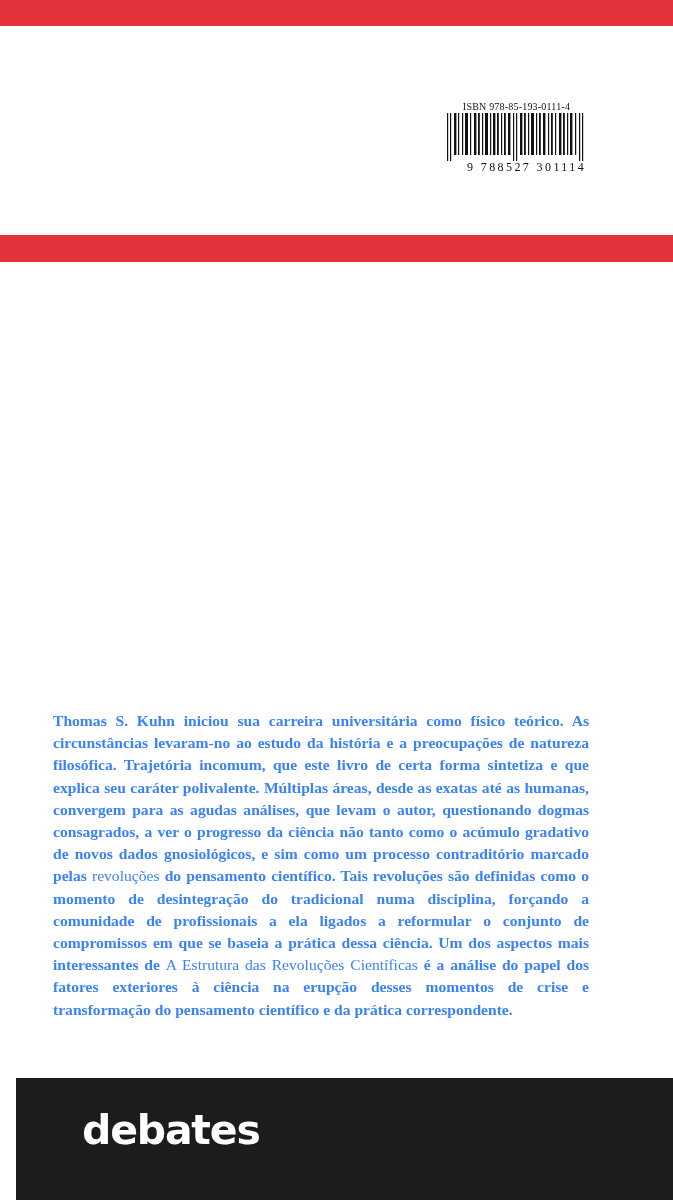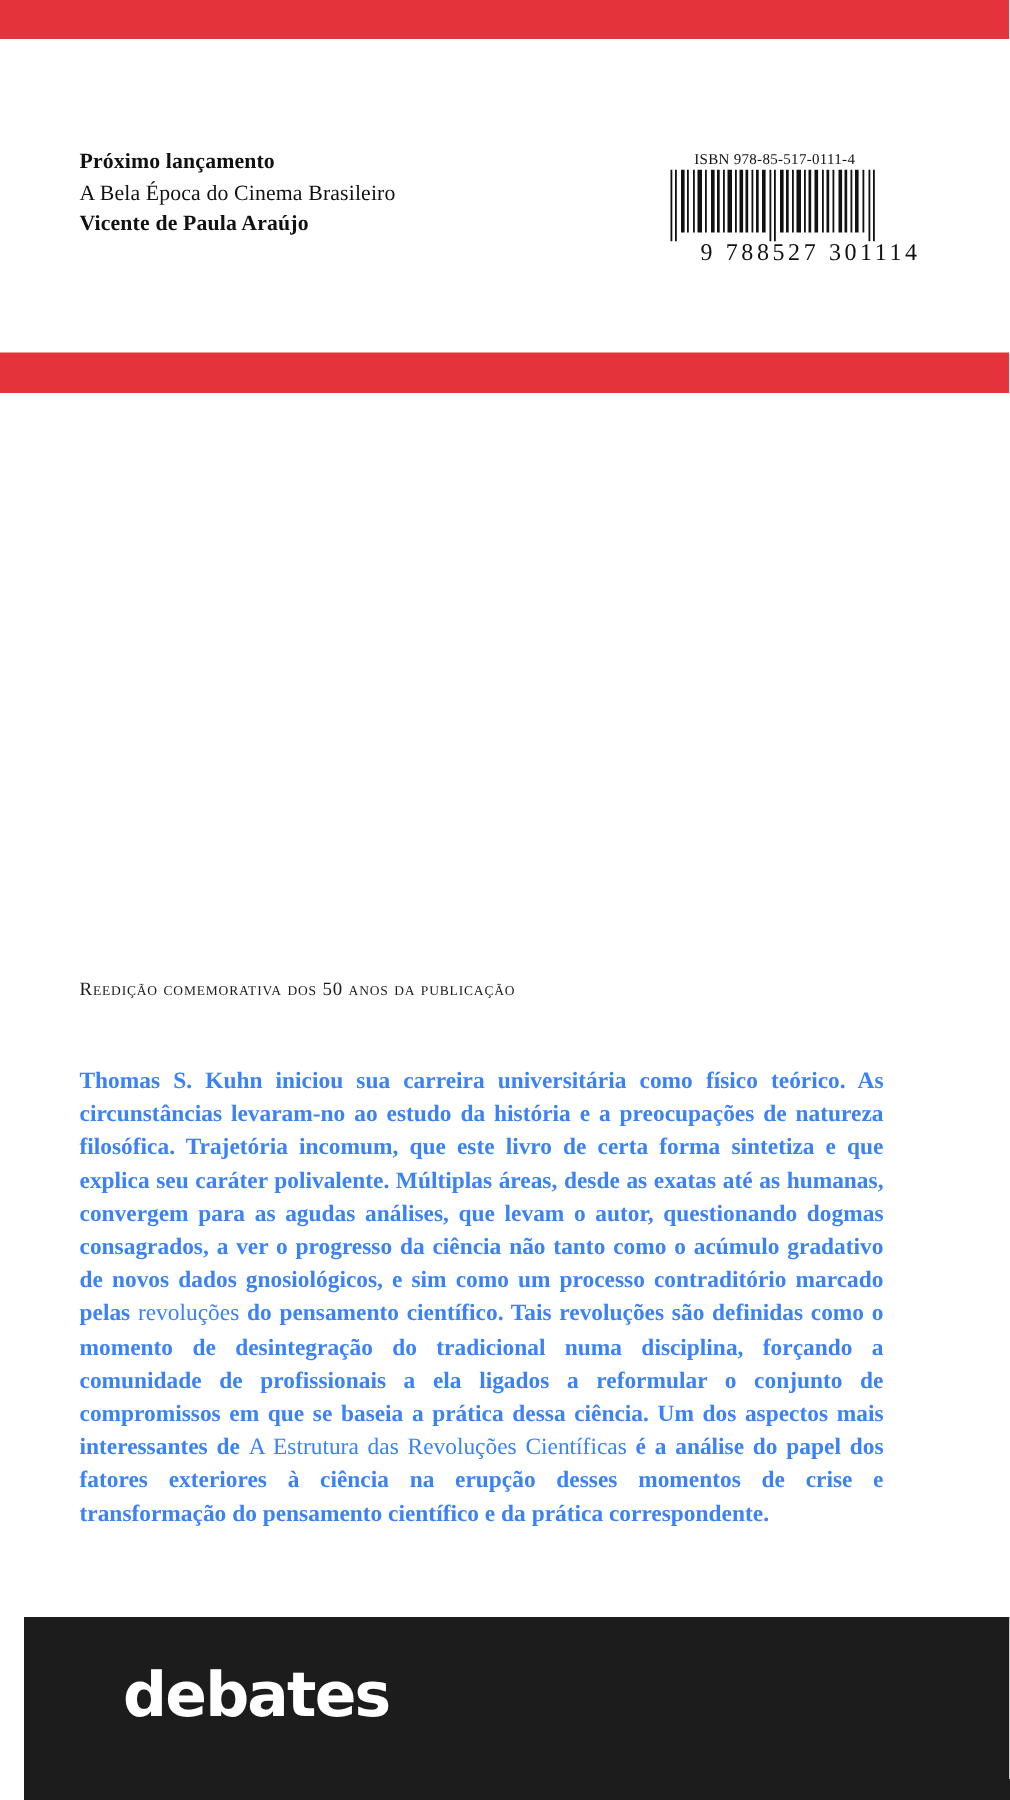--- a/index.html
+++ b/index.html
@@ -74,26 +74,26 @@
     margin-bottom: 1px;
     white-space: nowrap;
   }
   .barcode-bars {
     width: 145px;
     height: 48px;
     display: block;
   }
   .barcode-digits {
     font-family: "Liberation Serif", "DejaVu Serif", serif;
-    font-size: 16px;
+    font-size: 12px;
     letter-spacing: 2.4px;
     color: #111;
     margin-top: -1px;
     white-space: nowrap;
-    text-align: center;
+    text-align: left;
     padding-left: 2px;
     margin-left: 21px;
   }
 
   
   .smallcaps {
     position: absolute;
     left: 53px;
     top: 650px;
     width: 540px;
@@ -146,28 +146,23 @@
 </head>
 <body>
 
 <div class="page">
 
   <div class="band-red-top"></div>
   <div class="band-red-mid"></div>
 
   <div class="upper">
 
-    <div class="next-release">
-      <div class="nr-line nr-strong">Próximo lançamento</div>
-      <div class="nr-line nr-plain">A Bela Época do Cinema Brasileiro</div>
-      <div class="nr-line nr-strong">Vicente de Paula Araújo</div>
-    </div>
 
     <div class="barcode-block">
-      <div class="isbn-text">ISBN 978-85-517-0111-4</div>
+      <div class="isbn-text">ISBN 978-85-193-0111-4</div>
       <svg class="barcode-bars" viewBox="0 0 145 48" preserveAspectRatio="none">
         <rect x="0" y="0" width="145" height="48" fill="#ffffff"></rect>
         <g fill="#111111">
           <rect x="3" y="0" width="1.2" height="48"></rect>
           <rect x="6" y="0" width="1.2" height="48"></rect>
           <rect x="10" y="0" width="2.4" height="42"></rect>
           <rect x="14" y="0" width="1.2" height="42"></rect>
           <rect x="18" y="0" width="1.2" height="42"></rect>
           <rect x="21" y="0" width="3.0" height="42"></rect>
           <rect x="26" y="0" width="1.2" height="42"></rect>
@@ -201,21 +196,20 @@
           <rect x="135" y="0" width="1.2" height="48"></rect>
           <rect x="138" y="0" width="1.2" height="48"></rect>
         </g>
       </svg>
       <div class="barcode-digits">9 788527 301114</div>
     </div>
 
   </div>
 
   <div class="smallcaps">
-    <div>Reedição comemorativa dos 50 anos da publicação</div>
   </div>
 
   <div class="blurb"><span>Thomas S. Kuhn iniciou sua carreira universitária como físico teórico. As circunstâncias levaram-no ao estudo da história e a preocupações de natureza filosófica. Trajetória incomum, que este livro de certa forma sintetiza e que explica seu caráter polivalente. Múltiplas áreas, desde as exatas até as humanas, convergem para as agudas análises, que levam o autor, questionando dogmas consagrados, a ver o progresso da ciência não tanto como o acúmulo gradativo de novos dados gnosiológicos, e sim como um processo contraditório marcado pelas </span><span class="light">revoluções</span><span> do pensamento científico. Tais revoluções são definidas como o momento de desintegração do tradicional numa disciplina, forçando a comunidade de profissionais a ela ligados a reformular o conjunto de compromissos em que se baseia a prática dessa ciência. Um dos aspectos mais interessantes de </span><span class="light">A Estrutura das Revoluções Científicas</span><span> é a análise do papel dos fatores exteriores à ciência na erupção desses momentos de crise e transformação do pensamento científico e da prática correspondente.</span></div>
 
   <div class="footer">
     <div class="imprint">debates</div>
   </div>
 
 </div>
 

